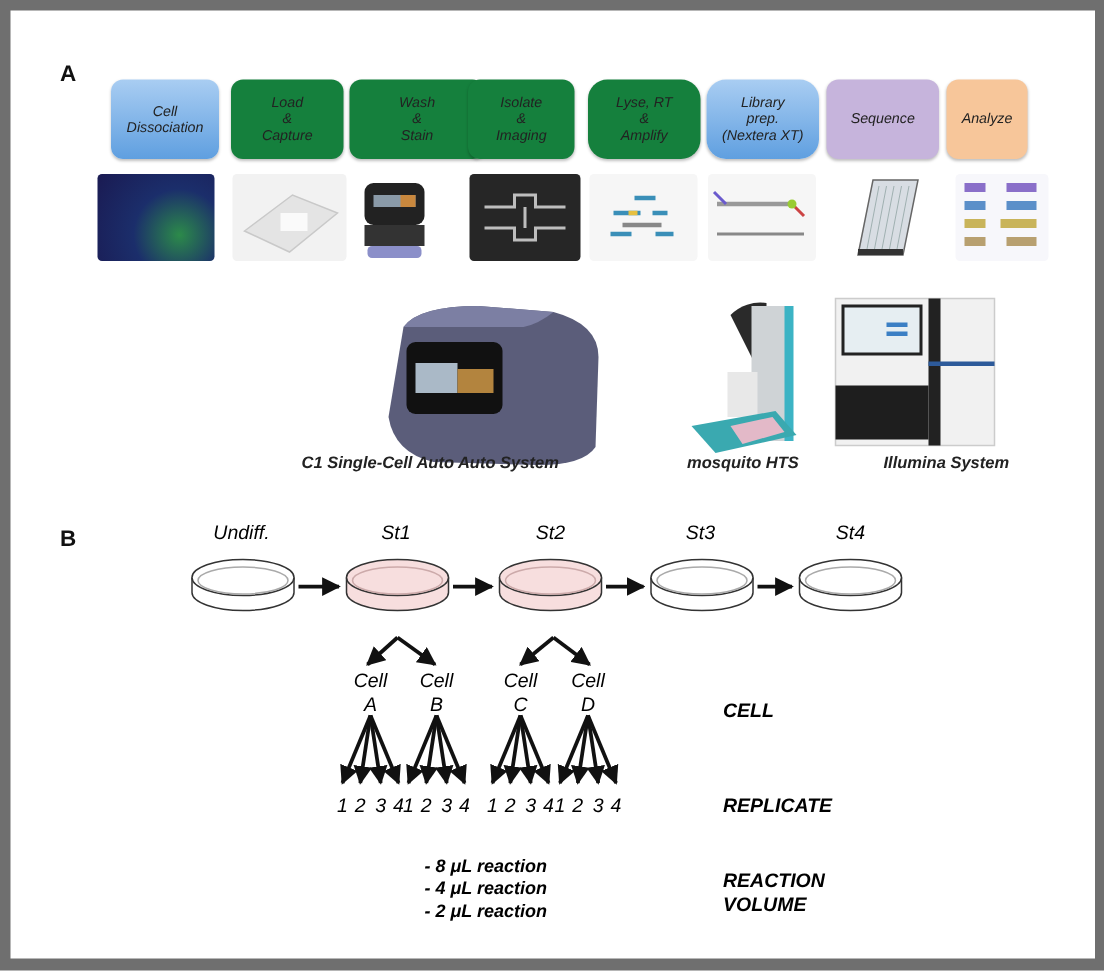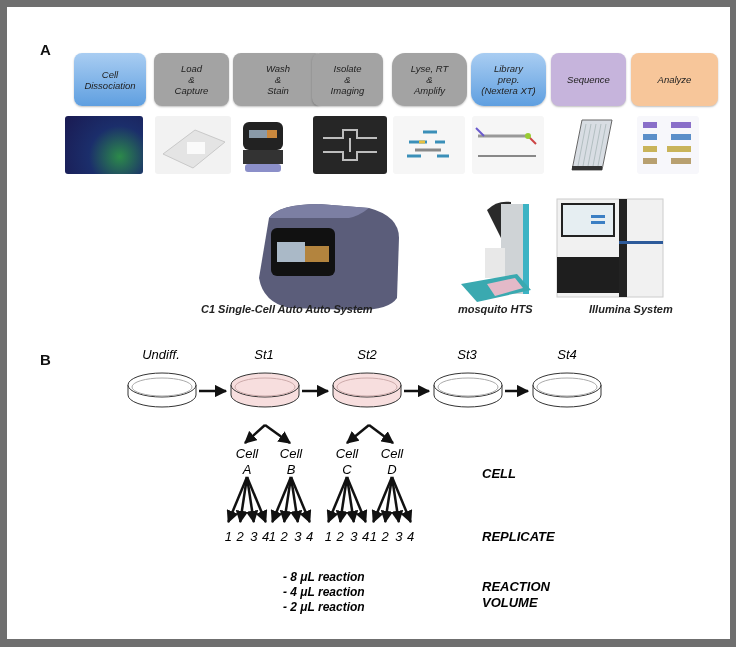--- a/index.html
+++ b/index.html
@@ -1,21 +1,21 @@
 <!DOCTYPE html>
 <html><head>
 <meta charset="utf-8">
 <style>
   html,body{margin:0;padding:0;}
   body{width:736px;height:647px;background:#6f6f6f;position:relative;overflow:hidden;font-family:"Liberation Sans",sans-serif;}
   .canvas{position:absolute;left:7px;top:7px;width:723px;height:632px;background:#fff;}
   .panel-label{position:absolute;font-weight:bold;font-size:15px;color:#111;}
   .step{position:absolute;top:46px;height:53px;border-radius:8px;display:flex;align-items:center;justify-content:center;text-align:center;font-style:italic;font-size:9.5px;line-height:11px;color:#222;box-shadow:0 1px 2px rgba(0,0,0,.25);white-space:pre-line;}
   .step.blue{background:linear-gradient(#a9cdf2,#5f9fe0);}
-  .step.pink{background:#a3a3a3;}
+  .step.pink{background:#15803d;}
   .step.purple{background:#c6b4dc;}
   .step.orange{background:#f7c69a;}
   .thumb{position:absolute;top:109px;height:58px;border-radius:3px;overflow:hidden;}
   .caption{position:absolute;font-style:italic;font-weight:bold;font-size:11px;color:#222;white-space:nowrap;}
   svg text{font-family:"Liberation Sans",sans-serif;}
 </style>
 </head>
 <body>
 
 <div class="canvas">
@@ -33,21 +33,21 @@
   <div class="step pink" style="left:305px;width:71px;">Isolate
 &amp;
 Imaging</div>
   <div class="step pink" style="left:385px;width:75px;border-radius:13px;">Lyse, RT
 &amp;
 Amplify</div>
   <div class="step blue" style="left:464px;width:75px;border-radius:13px;">Library
 prep.
 (Nextera XT)</div>
   <div class="step purple" style="left:544px;width:75px;">Sequence</div>
-  <div class="step orange" style="left:624px;width:87px;">Analyze</div>
+  <div class="step orange" style="left:624px;width:54px;">Analyze</div>
 
   <div class="thumb" style="left:58px;width:78px;background:radial-gradient(circle at 70% 70%,#2c8a4a 0,#1b2e6b 45%,#1a1a52 100%);"></div>
   <div class="thumb" style="left:148px;width:76px;background:#f2f2f2;">
     <svg width="76" height="58">
         <polygon points="8,38 40,14 70,26 38,52" fill="#e4e4e4" stroke="#c9c9c9"></polygon>
         <rect x="32" y="26" width="18" height="12" fill="#fafafa"></rect>
       </svg>
   </div>
   <div class="thumb" style="left:232px;width:48px;">
     <svg width="48" height="58">

